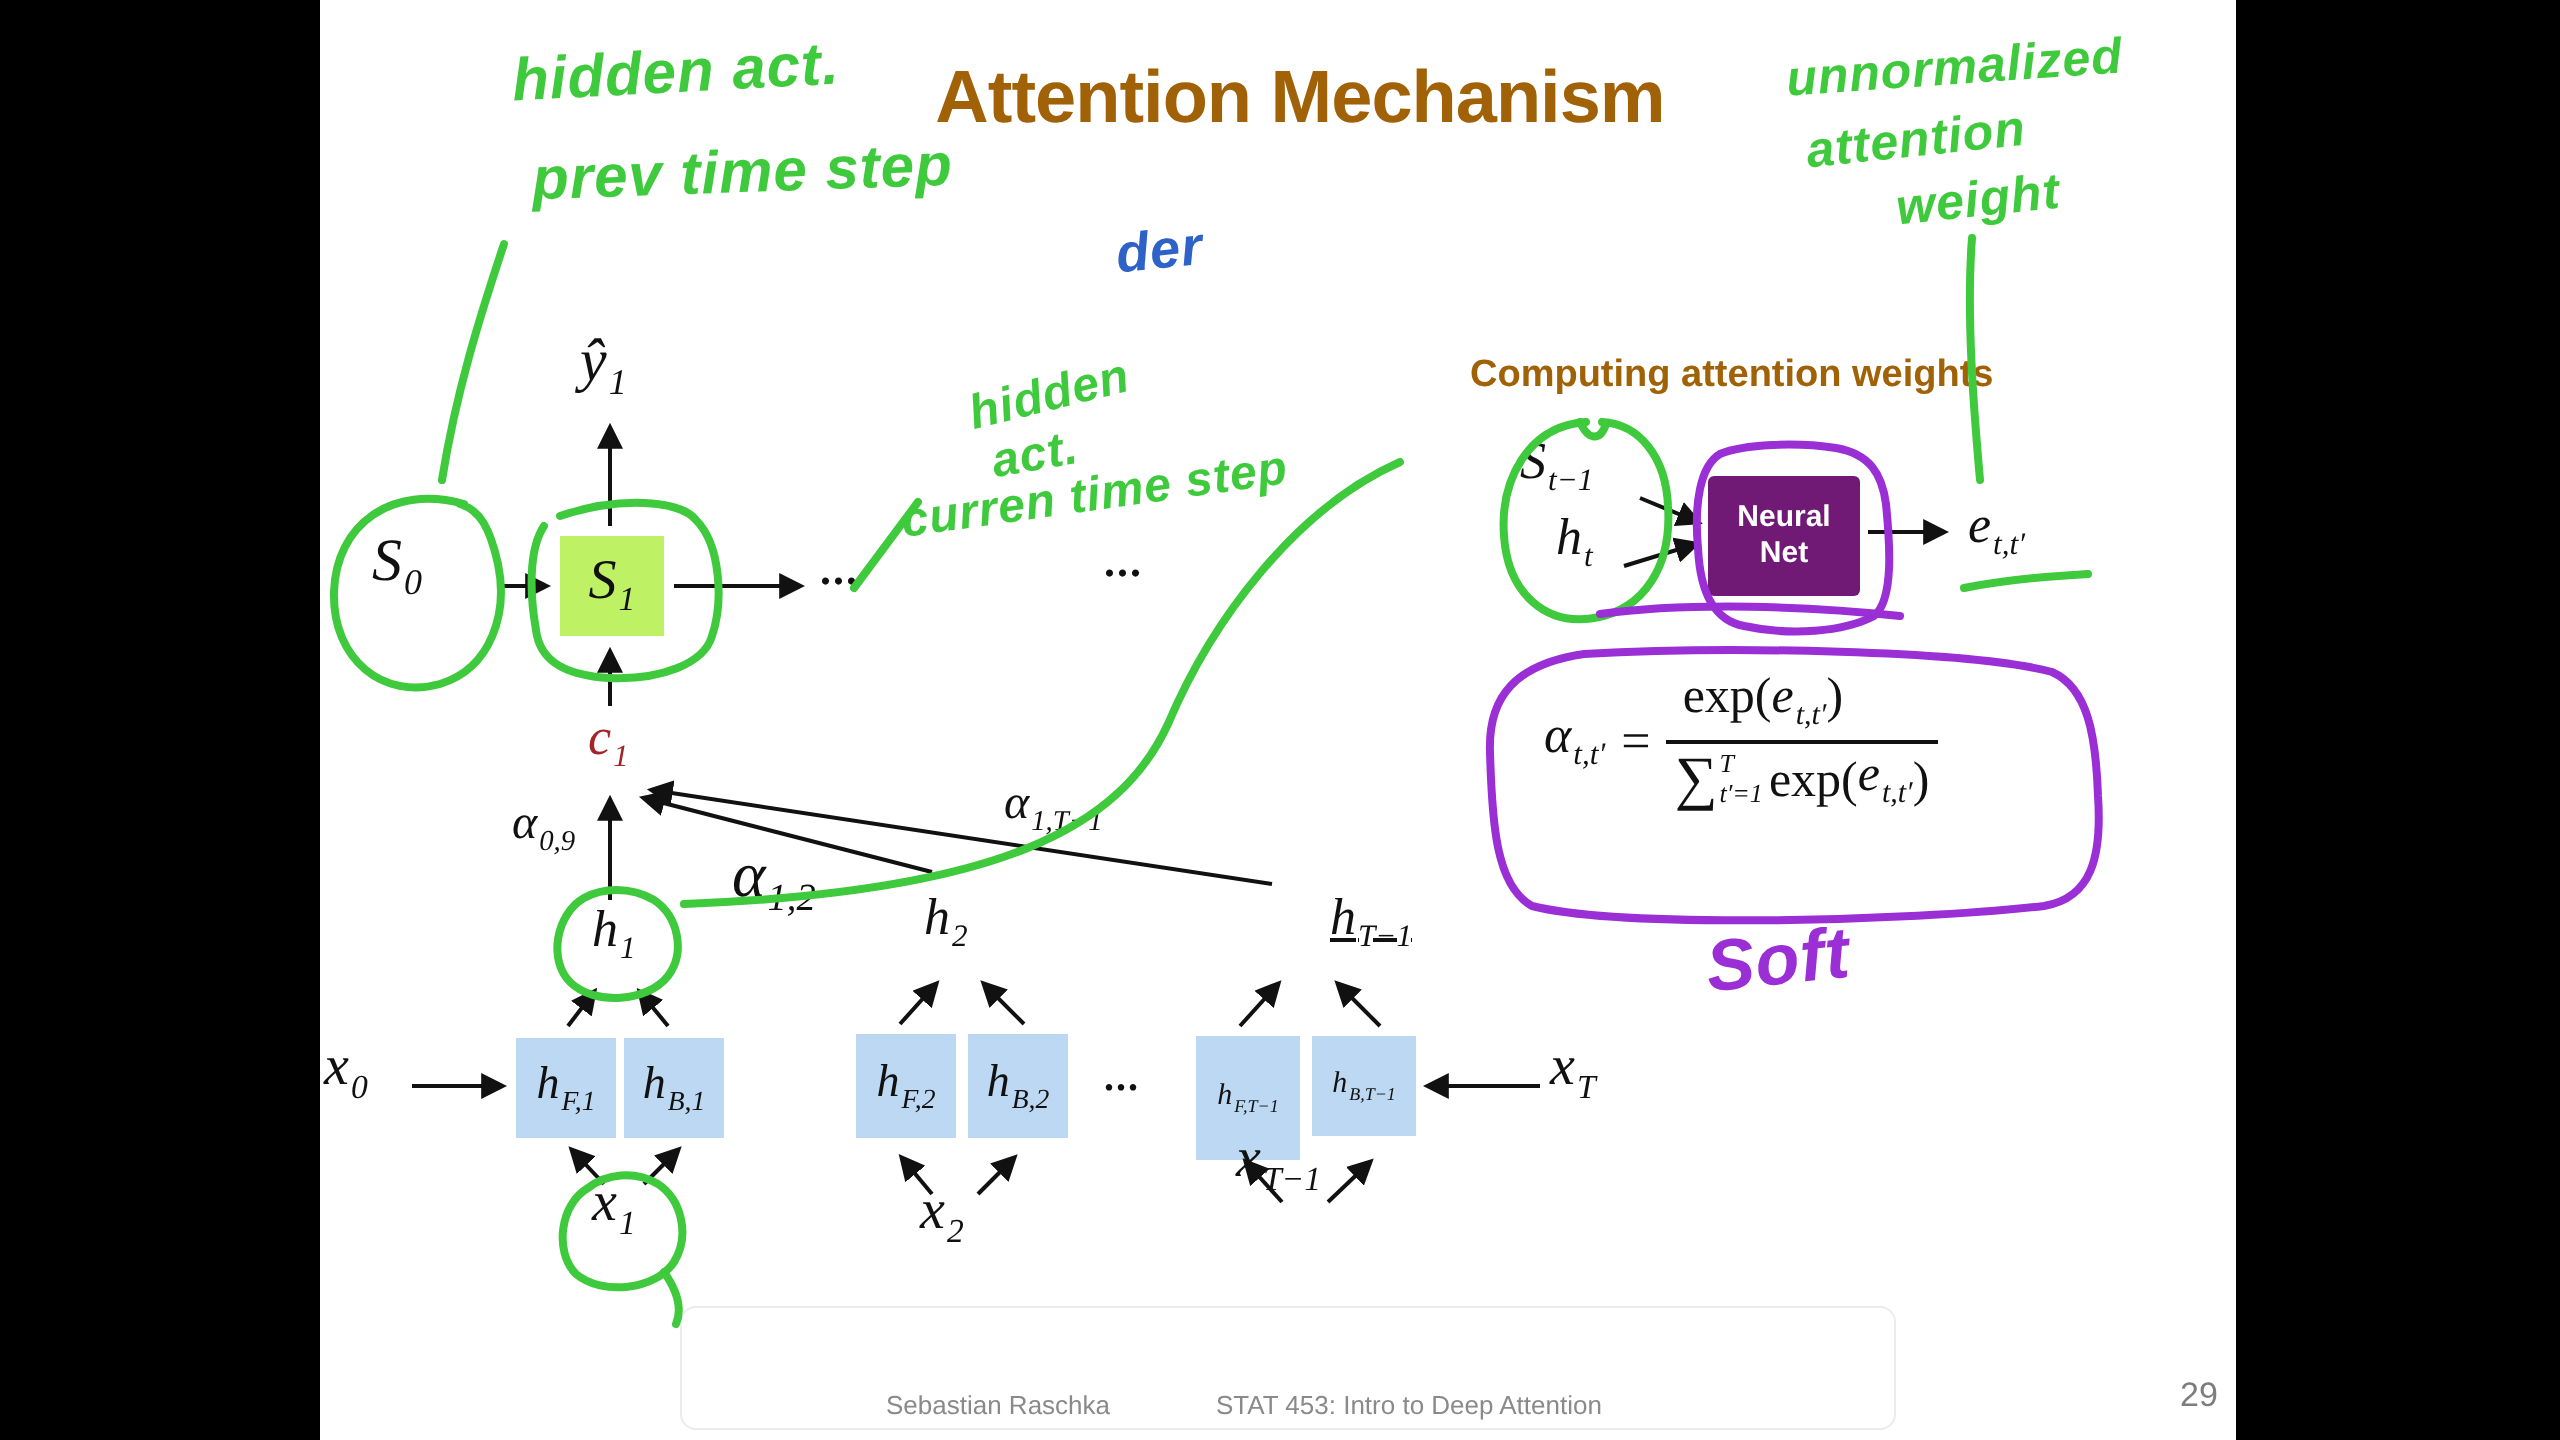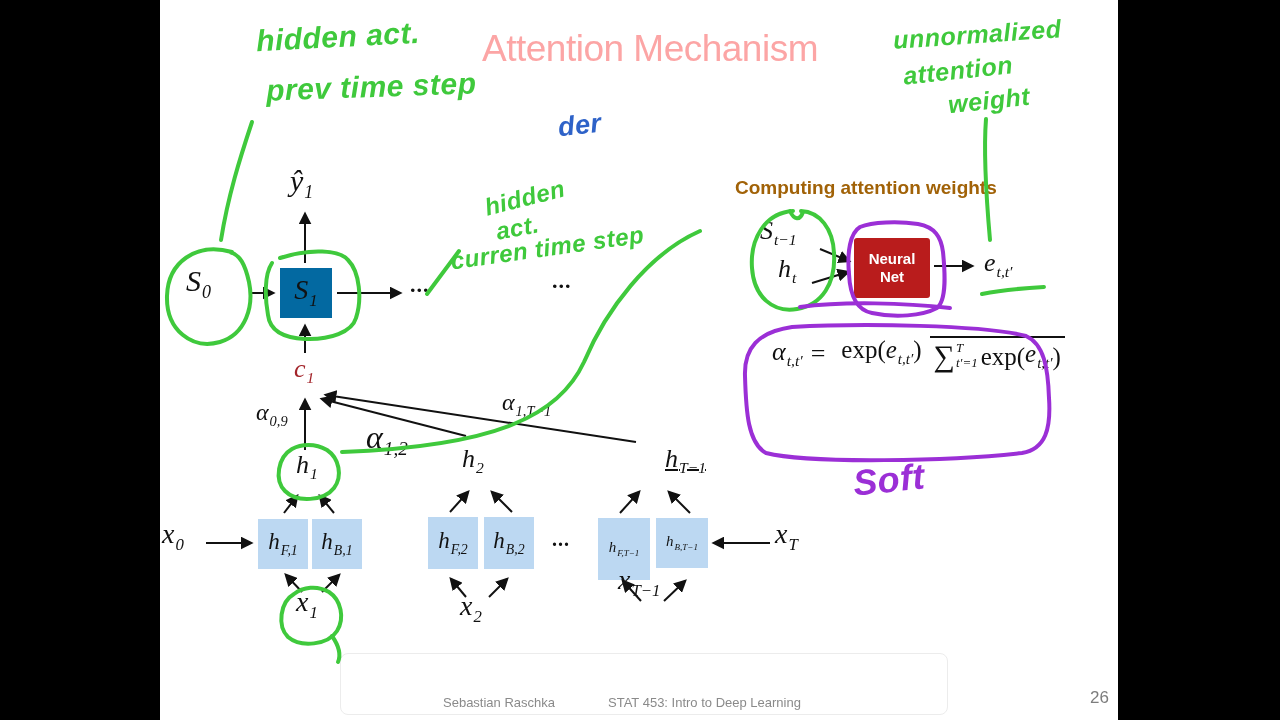--- a/index.html
+++ b/index.html
@@ -1,39 +1,39 @@
 <!DOCTYPE html>
 <html><head>
 <meta charset="utf-8">
 <style>
   html,body{margin:0;padding:0;background:#000;}
   #stage{position:relative;width:1280px;height:720px;background:#000;overflow:hidden;
          font-family:"Liberation Sans",sans-serif;}
   .slide{position:absolute;left:160px;top:0;width:958px;height:720px;background:#ffffff;}
   .abs{position:absolute;}
-  .title{font-weight:normal;font-size:37px;letter-spacing:-0.5px;color:#fca5a5;}
+  .title{font-weight:bold;font-size:37px;letter-spacing:-0.5px;color:#a16207;}
   .subhead{font-weight:bold;font-size:19px;color:#a16207;}
   .math{font-family:"Liberation Serif","DejaVu Serif",serif;font-style:italic;color:#111;line-height:1;}
   .math sub{font-size:60%;font-style:italic;margin-left:1px;}
   .dots{font-weight:bold;color:#111;font-family:"Liberation Serif",serif;letter-spacing:1px;}
   .hand{font-style:italic;font-weight:600;letter-spacing:0.5px;white-space:nowrap;line-height:1;}
   .box{position:absolute;display:flex;align-items:center;justify-content:center;}
-  .statebox{background:#0369a1;}
+  .statebox{background:#bef264;}
   .cellbox{background:#bcd8f2;}
-  .nnbox{background:#b91c1c;border-radius:3px;flex-direction:column;color:#fff;
+  .nnbox{background:#701a75;border-radius:3px;flex-direction:column;color:#fff;
          font-weight:bold;font-size:15px;line-height:1.2;text-align:center;}
   .faintrect{border:1.5px solid #ececec;border-radius:8px;}
   .footer{font-size:13px;color:#8a8a8a;}
   .pagenum{font-size:17px;color:#7d7d7d;}
   svg.overlay{position:absolute;left:0;top:0;pointer-events:none;}
   
   .formula{display:flex;align-items:center;gap:8px;}
   .formula .lhs{font-size:26px;}
   .formula .eq{font-size:26px;font-style:normal;font-family:"Liberation Serif",serif;color:#111;}
-  .frac{display:inline-flex;flex-direction:row;align-items:flex-end;}
+  .frac{display:inline-flex;flex-direction:column;align-items:flex-start;}
   .frac .num{font-size:25px;padding:0 8px 4px;display:flex;align-items:baseline;}
   .frac .den{font-size:25px;border-top:2px solid #111;padding:3px 4px 0;display:flex;align-items:center;}
   .sum-sym{font-size:30px;font-style:normal;font-family:"Liberation Serif",serif;}
   .sum-lims{display:inline-flex;flex-direction:column;font-size:13px;line-height:1.15;
             margin:0 3px 0 1px;align-items:flex-start;font-style:italic;}
   .plain{font-style:normal;}
 </style>
 </head>
 <body>
 
@@ -121,22 +121,22 @@
           <span>t′=1</span>
         </span>
         <span class="plain">exp(</span>
           <span class="math"><span>e</span><sub>t,t′</sub></span>
           <span class="plain">)</span>
       </span>
     </span>
   </div>
 
   <div class="abs footer" style="left:443px;top:695px;">Sebastian Raschka</div>
-  <div class="abs footer" style="left:608px;top:695px;">STAT 453: Intro to Deep Learning</div>
-  <div class="abs pagenum" style="left:1090px;top:688px;">26</div>
+  <div class="abs footer" style="left:608px;top:695px;">STAT 453: Intro to Deep Attention</div>
+  <div class="abs pagenum" style="left:1090px;top:688px;">29</div>
 
   <svg class="overlay" width="1280" height="720" viewBox="0 0 1280 720">
     <defs>
       <marker id="ah" viewBox="0 0 10 10" refX="8" refY="5" markerWidth="6.5" markerHeight="6.5" orient="auto-start-reverse">
         <path d="M0 0 L10 5 L0 10 z" fill="#111"></path>
       </marker>
     </defs>
 
     <g stroke="#111" stroke-width="2" fill="none">
       <path d="M305 263 L305 214" marker-end="url(#ah)"></path>

